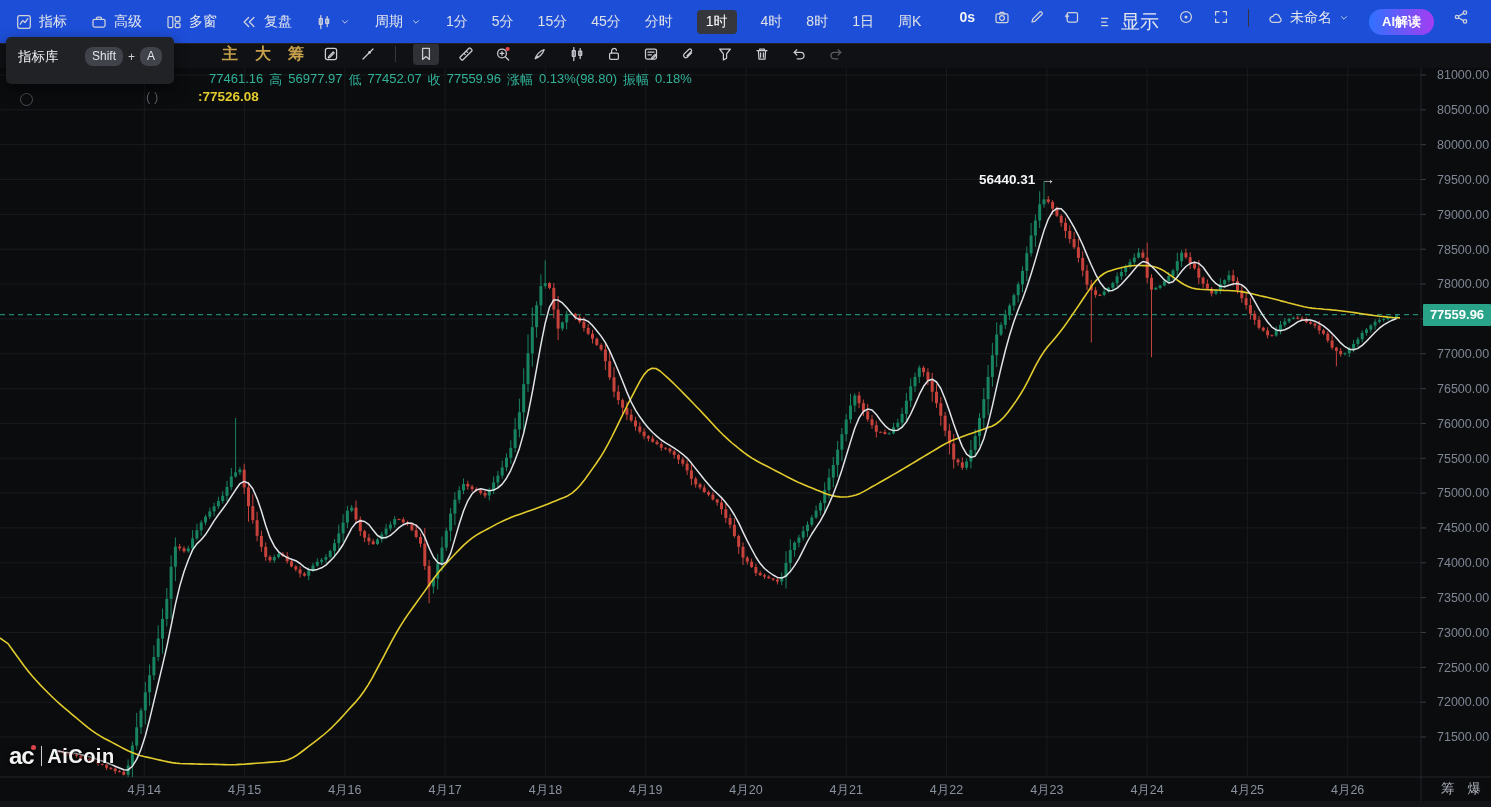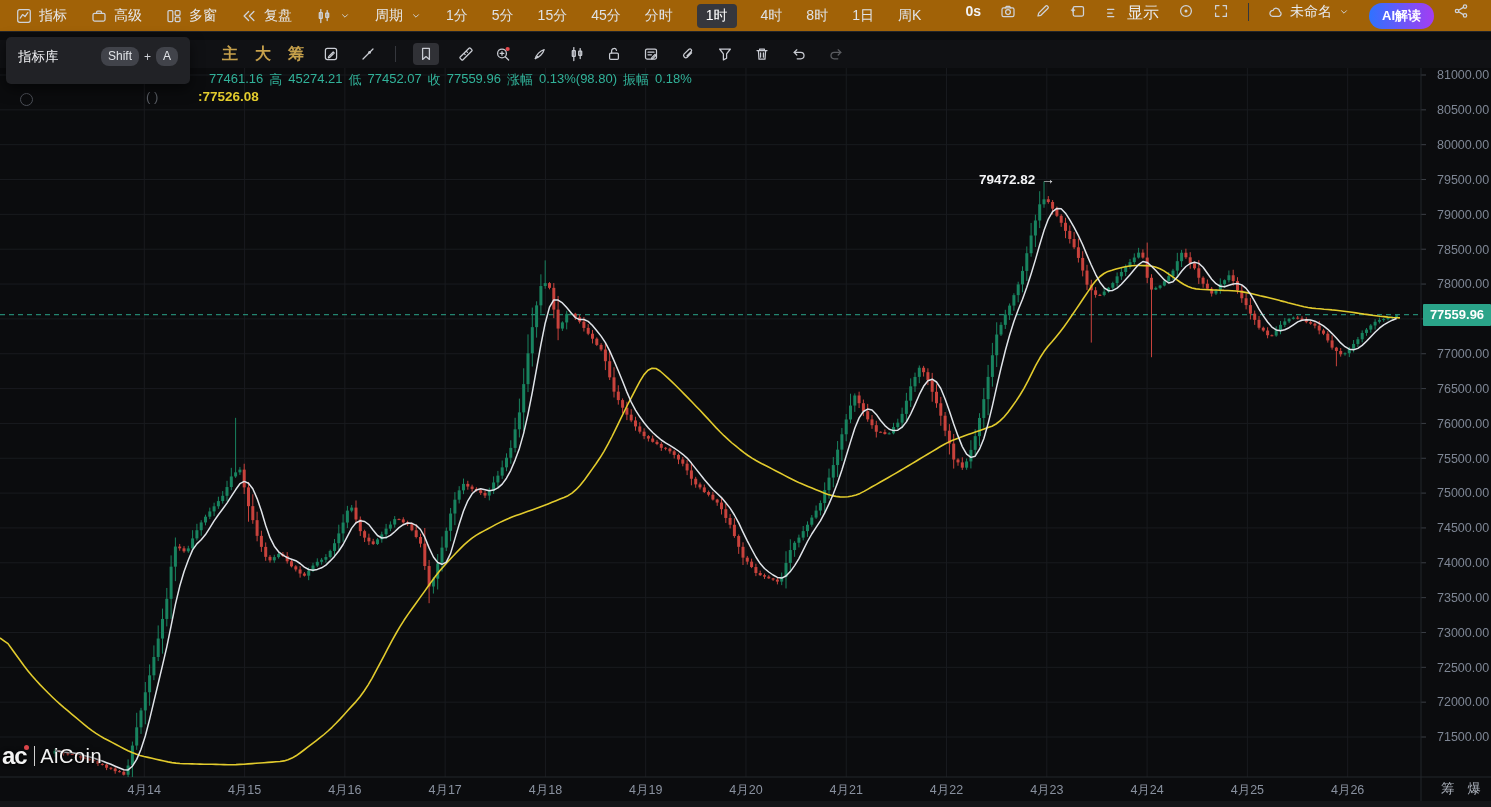--- a/index.html
+++ b/index.html
@@ -1,31 +1,31 @@
 <!DOCTYPE html>
 <html><head>
 <meta charset="utf-8">
 <style>
   html,body{margin:0;padding:0;background:#0b0c0e;}
   *{box-sizing:border-box;}
   body{font-family:"Liberation Sans","DejaVu Sans",sans-serif;-webkit-font-smoothing:antialiased;}
   .app{position:relative;width:1491px;height:807px;background:#0b0c0e;overflow:hidden;color:#e6e8ec;}
 
   
-  .topbar{position:absolute;left:0;top:0;width:1491px;height:32px;background:#a16207;border-bottom:1px solid #222429;display:flex;align-items:center;justify-content:space-between;z-index:20;}
+  .topbar{position:absolute;left:0;top:0;width:1491px;height:44px;background:#1d4ed8;border-bottom:1px solid #222429;display:flex;align-items:center;justify-content:space-between;z-index:20;}
   .tb-left{display:flex;align-items:center;gap:24px;padding-left:16px;}
   .tb-right{display:flex;align-items:flex-start;gap:19px;padding-right:22px;}
   .menu-item{display:flex;align-items:center;gap:7px;font-size:14px;color:#e7e9ed;cursor:pointer;white-space:nowrap;}
   .menu-item svg,.tb-right svg,.drawbar svg{display:block;}
   .ic{color:#cfd3da;display:inline-flex;}
   .tf{font-size:14px;color:#dfe2e7;cursor:pointer;white-space:nowrap;}
   .tf.active{background:#36373d;color:#ffffff;padding:3px 9px;border-radius:4px;}
   .timer{font-size:14px;font-weight:700;color:#f2f3f5;}
   .vdiv{width:1px;height:18px;background:#34363c;}
-  .disp{display:flex;align-items:center;gap:6px;font-size:16px;color:#e7e9ed;cursor:pointer;}
+  .disp{display:flex;align-items:center;gap:6px;font-size:19px;color:#e7e9ed;cursor:pointer;}
   .ws{display:flex;align-items:center;gap:6px;font-size:14px;color:#e7e9ed;cursor:pointer;}
   .ai-pill{font-size:13px;font-weight:700;color:#fff;padding:4px 13px;border-radius:14px;background:linear-gradient(90deg,#2f72ff,#a43df2);cursor:pointer;white-space:nowrap;}
 
   
   .drawbar{position:absolute;left:0;top:40px;width:1491px;height:28px;background:#101114;display:flex;align-items:center;gap:17px;padding-left:222px;z-index:15;}
   .gold{font-size:16px;font-weight:700;color:#c6a04b;cursor:pointer;line-height:1;}
   .dicon{color:#c9ccd3;cursor:pointer;display:inline-flex;padding:2px;}
   .dicon.active{background:#303136;border-radius:4px;padding:3px 5px;}
   .dicon.dim{opacity:.4;}
   .ddiv{width:1px;height:16px;background:#35373d;}
@@ -33,36 +33,36 @@
   
   #chart-svg{position:absolute;left:0;top:0;z-index:1;}
 
   .ohlc{position:absolute;left:209px;top:71px;z-index:5;font-size:13px;color:#31b299;white-space:nowrap;display:flex;gap:6px;}
   .ohlc .lb{color:#31b299;}
   .ma-remnant{position:absolute;left:146px;top:89px;z-index:4;font-size:13px;color:#595d64;}
   .ma-legend{position:absolute;left:198px;top:89px;z-index:5;font-size:13.5px;font-weight:700;color:#e2cb2d;}
   .legend-circle{position:absolute;left:20px;top:93px;width:13px;height:13px;border:1.5px solid #4b4f57;border-radius:50%;z-index:3;}
 
   
-  .tooltip{position:absolute;left:6px;top:37px;width:184px;background:#212226;border-radius:5px;padding:10px 12px 11px;z-index:30;box-shadow:0 5px 14px rgba(0,0,0,.55);}
+  .tooltip{position:absolute;left:6px;top:37px;width:168px;background:#212226;border-radius:5px;padding:10px 12px 11px;z-index:30;box-shadow:0 5px 14px rgba(0,0,0,.55);}
   .tt-head{display:flex;align-items:center;justify-content:space-between;margin-bottom:7px;}
   .tt-title{font-size:13.5px;color:#f0f1f4;font-weight:500;}
   .tt-keys{display:flex;align-items:center;gap:5px;}
   .kbd{background:#41434a;color:#e2e4e8;font-size:12px;border-radius:8px;padding:1px 7px;line-height:17px;}
   .kplus{color:#cfd2d8;font-size:12px;}
   .tt-desc{font-size:13px;color:#d6d8dc;line-height:1.7;}
 
   .annotation{position:absolute;z-index:6;font-size:13.5px;font-weight:700;color:#f4f5f7;white-space:nowrap;display:flex;gap:6px;align-items:center;}
   .price-badge{position:absolute;left:1423px;width:68px;height:22px;background:#2aa489;color:#fff;font-size:13px;font-weight:700;display:flex;align-items:center;justify-content:center;z-index:8;border-radius:1px;}
 
-  .logo{position:absolute;left:2px;top:742px;z-index:6;display:flex;align-items:center;opacity:.95;text-shadow:0 1px 2px #000,0 0 5px #000;}
+  .logo{position:absolute;left:9px;top:742px;z-index:6;display:flex;align-items:center;opacity:.95;text-shadow:0 1px 2px #000,0 0 5px #000;}
   .logo .l1{font-size:24px;font-weight:900;color:#fff;letter-spacing:-1px;position:relative;}
   .logo .dot{position:absolute;width:5px;height:5px;background:#e5484d;border-radius:50%;right:-2px;top:3px;}
   .logo .bar{width:1.5px;height:20px;background:#fff;margin:0 5px 0 7px;opacity:.85;}
-  .logo .l2{font-size:20px;font-weight:400;color:#fff;letter-spacing:.5px;}
+  .logo .l2{font-size:20px;font-weight:700;color:#fff;letter-spacing:.5px;}
 
   .corner-tools{position:absolute;right:10px;top:780px;z-index:7;display:flex;gap:13px;font-size:13.5px;color:#a8aeb8;}
   .corner-tools span{cursor:pointer;}
   .bottom-strip{position:absolute;left:0;top:801px;width:1491px;height:6px;background:#141518;z-index:2;}
 </style>
 </head>
 <body>
 
 <div class="app">
 
@@ -1020,21 +1020,21 @@
         <svg width="16" height="16" viewBox="0 0 16 16" fill="none" stroke="currentColor" stroke-width="1.25" stroke-linecap="round" stroke-linejoin="round">
           <path d="M12.8 6.4 H6.2 a3.2 3.2 0 0 0 0 6.4 h3.6"></path>
           <path d="M10.2 3.8 L12.8 6.4 10.2 9"></path>
         </svg>
       </span>
     </div>
 
   <div class="ohlc">
     <span>77461.16</span>
     <span class="lb">高</span>
-    <span>45274.21</span>
+    <span>56977.97</span>
     <span class="lb">低</span>
     <span>77452.07</span>
     <span class="lb">收</span>
     <span>77559.96</span>
     <span class="lb">涨幅</span>
     <span>0.13%(98.80)</span>
     <span class="lb">振幅</span>
     <span>0.18%</span>
   </div>
 
@@ -1047,21 +1047,21 @@
       <span class="tt-title">指标库</span>
       <span class="tt-keys">
         <span class="kbd">Shift</span>
         <span class="kplus">+</span>
         <span class="kbd">A</span>
       </span>
     </div>
   </div>
 
   <div class="annotation" id="peak-anno" style="left: 979px; top: 172.42px;">
-    <span>79472.82</span>
+    <span>56440.31</span>
     <span>→</span>
   </div>
 
   <div class="price-badge" id="price-badge" style="top: 303.716px;">77559.96</div>
 
   <div class="logo">
     <span class="l1"><span>ac</span><span class="dot"></span></span>
     <span class="bar"></span>
     <span class="l2">AiCoin</span>
   </div>

